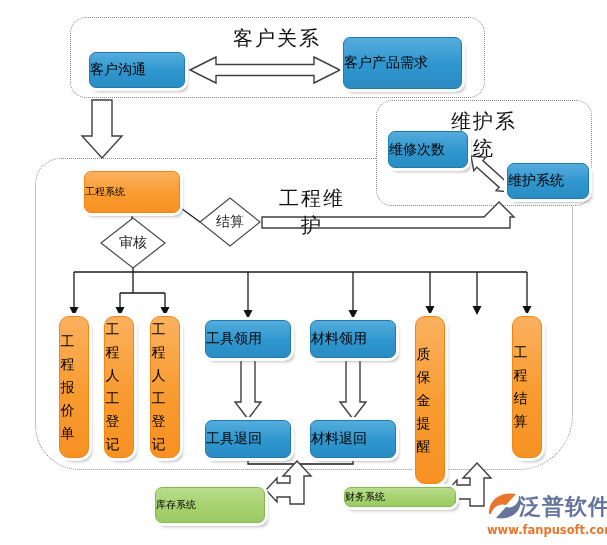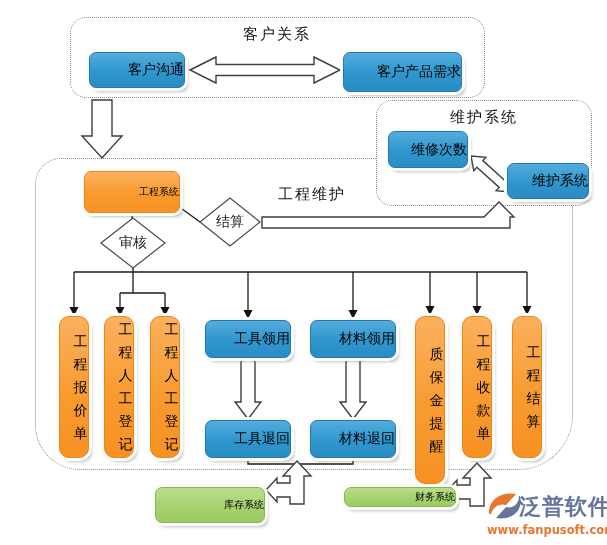--- a/index.html
+++ b/index.html
@@ -5,30 +5,30 @@
   *{margin:0;padding:0;box-sizing:border-box}
   html,body{background:#fff}
   body{font-family:"DejaVu Sans","Liberation Sans",sans-serif;color:#000}
   .stage{position:relative;width:607px;height:545px;background:#fff;overflow:hidden}
 
   
   .grp{position:absolute;background:#fff;border:1px dotted #8b8b8b}
   .grp-customer{left:70px;top:17px;width:415px;height:81px;border-radius:16px;z-index:1}
   .grp-maint{left:376px;top:100px;width:216px;height:106px;border-radius:16px;z-index:2}
   .grp-eng{left:35px;top:158px;width:538px;height:312px;border-radius:26px 26px 55px 45px;z-index:1}
-  .grp-label{position:absolute;z-index:5;font-size:15px;letter-spacing:2px;text-align:center;color:#111}
+  .grp-label{position:absolute;z-index:5;font-size:20px;letter-spacing:2px;text-align:center;color:#111}
   .lbl-customer{left:232px;top:25px;width:90px}
   .lbl-maint{left:444px;top:108px;width:80px}
   .lbl-eng{left:272px;top:185px;width:80px}
 
   
   .wires{position:absolute;left:0;top:0;z-index:3}
 
   
-  .node{position:absolute;z-index:4;display:flex;align-items:center;justify-content:flex-end;
+  .node{position:absolute;z-index:4;display:flex;align-items:center;justify-content:flex-start;
         font-size:14px;border-radius:7px;
         box-shadow:0 0 0 3px #fcfcfc,3px 4px 3px rgba(120,120,120,.45)}
   .blue{background:linear-gradient(180deg,#55acdc,#2e96ce 55%,#2a8cc2);border:1px solid #1d7bb0}
   .orange{background:linear-gradient(180deg,#fbb15f,#f89b2f 55%,#f79124);border:1px solid #ef8512}
   .green{background:linear-gradient(180deg,#b9dd8d,#a5d26e 55%,#9cca63);border:1px solid #84b94e}
   .col{border-radius:10px}
   .vtext{display:block;width:15px;line-height:23px;word-break:break-all;text-align:center;font-size:14px}
   .big{font-size:10px}
   .diamond-label{position:absolute;z-index:4;font-size:14px;color:#222;transform:translate(-50%,-50%);white-space:nowrap}
 
@@ -94,21 +94,21 @@
     </g>
   </svg>
 
   <div class="grp-label lbl-customer">客户关系</div>
   <div class="grp-label lbl-maint">维护系统</div>
   <div class="grp-label lbl-eng">工程维护</div>
 
   <div class="node blue" style="left:89px;top:52px;width:96px;height:36px">
     <span>客户沟通</span>
   </div>
-  <div class="node blue" style="left:343px;top:52px;width:119px;height:40px">
+  <div class="node blue" style="left:343px;top:37px;width:119px;height:52px">
     <span>客户产品需求</span>
   </div>
   <div class="node blue" style="left:388px;top:131px;width:80px;height:37px">
     <span>维修次数</span>
   </div>
   <div class="node blue" style="left:507px;top:163px;width:82px;height:36px">
     <span>维护系统</span>
   </div>
   <div class="node orange big" style="left:84px;top:171px;width:96px;height:42px">
     <span>工程系统</span>
@@ -121,23 +121,20 @@
     <span class="vtext">工程报价单</span>
   </div>
   <div class="node orange col" style="left:104px;top:316px;width:30px;height:142px">
     <span class="vtext">工程人工登记</span>
   </div>
   <div class="node orange col" style="left:150px;top:316px;width:30px;height:142px">
     <span class="vtext">工程人工登记</span>
   </div>
   <div class="node orange col" style="left:415px;top:316px;width:30px;height:168px">
     <span class="vtext">质保金提醒</span>
-  </div>
-  <div class="node orange col" style="left:462px;top:316px;width:30px;height:142px">
-    <span class="vtext">工程收款单</span>
   </div>
   <div class="node orange col" style="left:512px;top:316px;width:30px;height:142px">
     <span class="vtext">工程结算</span>
   </div>
 
   <div class="node blue" style="left:205px;top:320px;width:86px;height:38px">
     <span>工具领用</span>
   </div>
   <div class="node blue" style="left:310px;top:320px;width:86px;height:38px">
     <span>材料领用</span>

